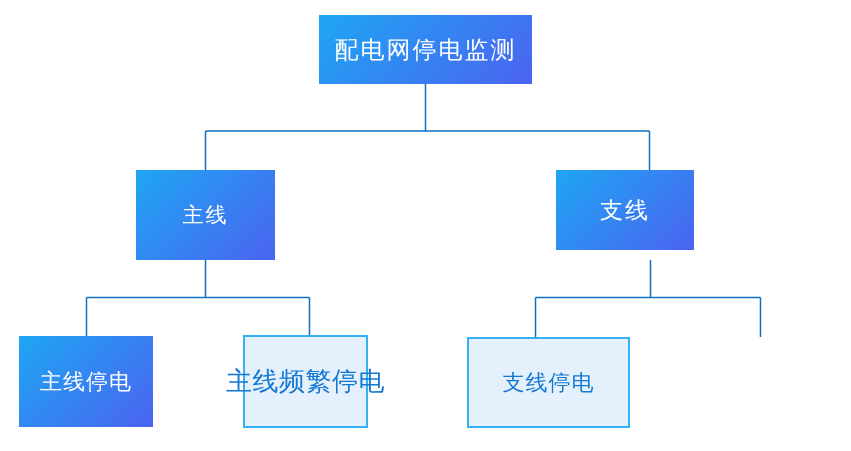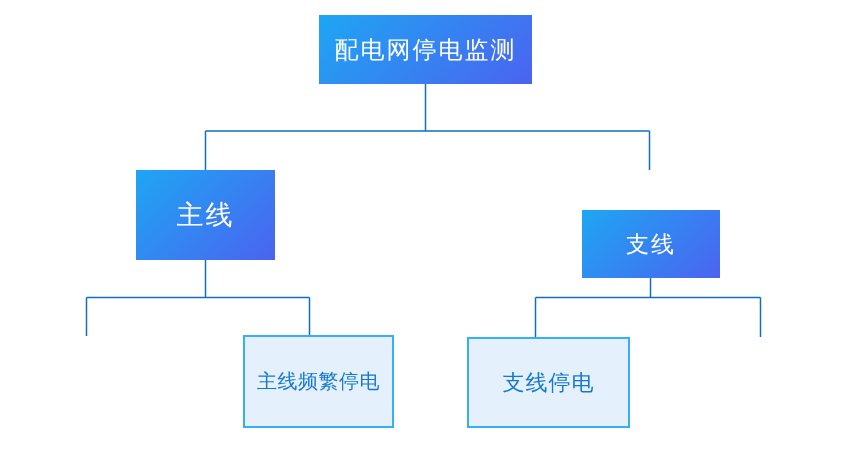--- a/index.html
+++ b/index.html
@@ -38,24 +38,24 @@
   .node.solid{
     background:linear-gradient(135deg,var(--node-gradient-start) 0%,var(--node-gradient-end) 100%);
     color:var(--solid-text);
   }
   .node.light{
     background:var(--light-background);
     border:2px solid var(--light-border);
     color:var(--light-text);
   }
   .node-root{left:319px;top:15px;width:213px;height:69px;font-size:24px;letter-spacing:2px;}
-  .node-main-line{left:136px;top:170px;width:139px;height:90px;font-size:27px;letter-spacing:2px;}
-  .node-branch-line{left:582px;top:170px;width:138px;height:68px;font-size:23px;letter-spacing:2px;margin-top:40px;}
+  .node-main-line{left:136px;top:170px;width:139px;height:90px;font-size:21px;letter-spacing:2px;}
+  .node-branch-line{left:556px;top:170px;width:138px;height:80px;font-size:23px;letter-spacing:2px;}
   .node-main-outage{left:19px;top:336px;width:134px;height:91px;font-size:22px;letter-spacing:1px;}
-  .node-main-frequent{left:243px;top:335px;width:151px;height:93px;font-size:20px;letter-spacing:0.5px;}
+  .node-main-frequent{left:243px;top:335px;width:125px;height:93px;font-size:26px;letter-spacing:0.5px;}
   .node-branch-outage{left:467px;top:337px;width:163px;height:91px;font-size:22px;letter-spacing:1px;}
   .node-branch-frequent{left:692px;top:337px;width:136px;height:90px;font-size:21px;letter-spacing:0.5px;}
   .node-label{pointer-events:none;white-space:nowrap;}
 </style>
 </head>
 <body>
 
 <div class="canvas">
 
   <svg class="connectors" viewBox="0 0 851 451" xmlns="http://www.w3.org/2000/svg">
@@ -69,20 +69,23 @@
   </div>
 
   <div class="node solid node-main-line">
     <span class="node-label">主线</span>
   </div>
 
   <div class="node solid node-branch-line">
     <span class="node-label">支线</span>
   </div>
 
+  <div class="node solid node-main-outage">
+    <span class="node-label">主线停电</span>
+  </div>
 
   <div class="node light node-main-frequent">
     <span class="node-label">主线频繁停电</span>
   </div>
 
   <div class="node light node-branch-outage">
     <span class="node-label">支线停电</span>
   </div>
 
 

